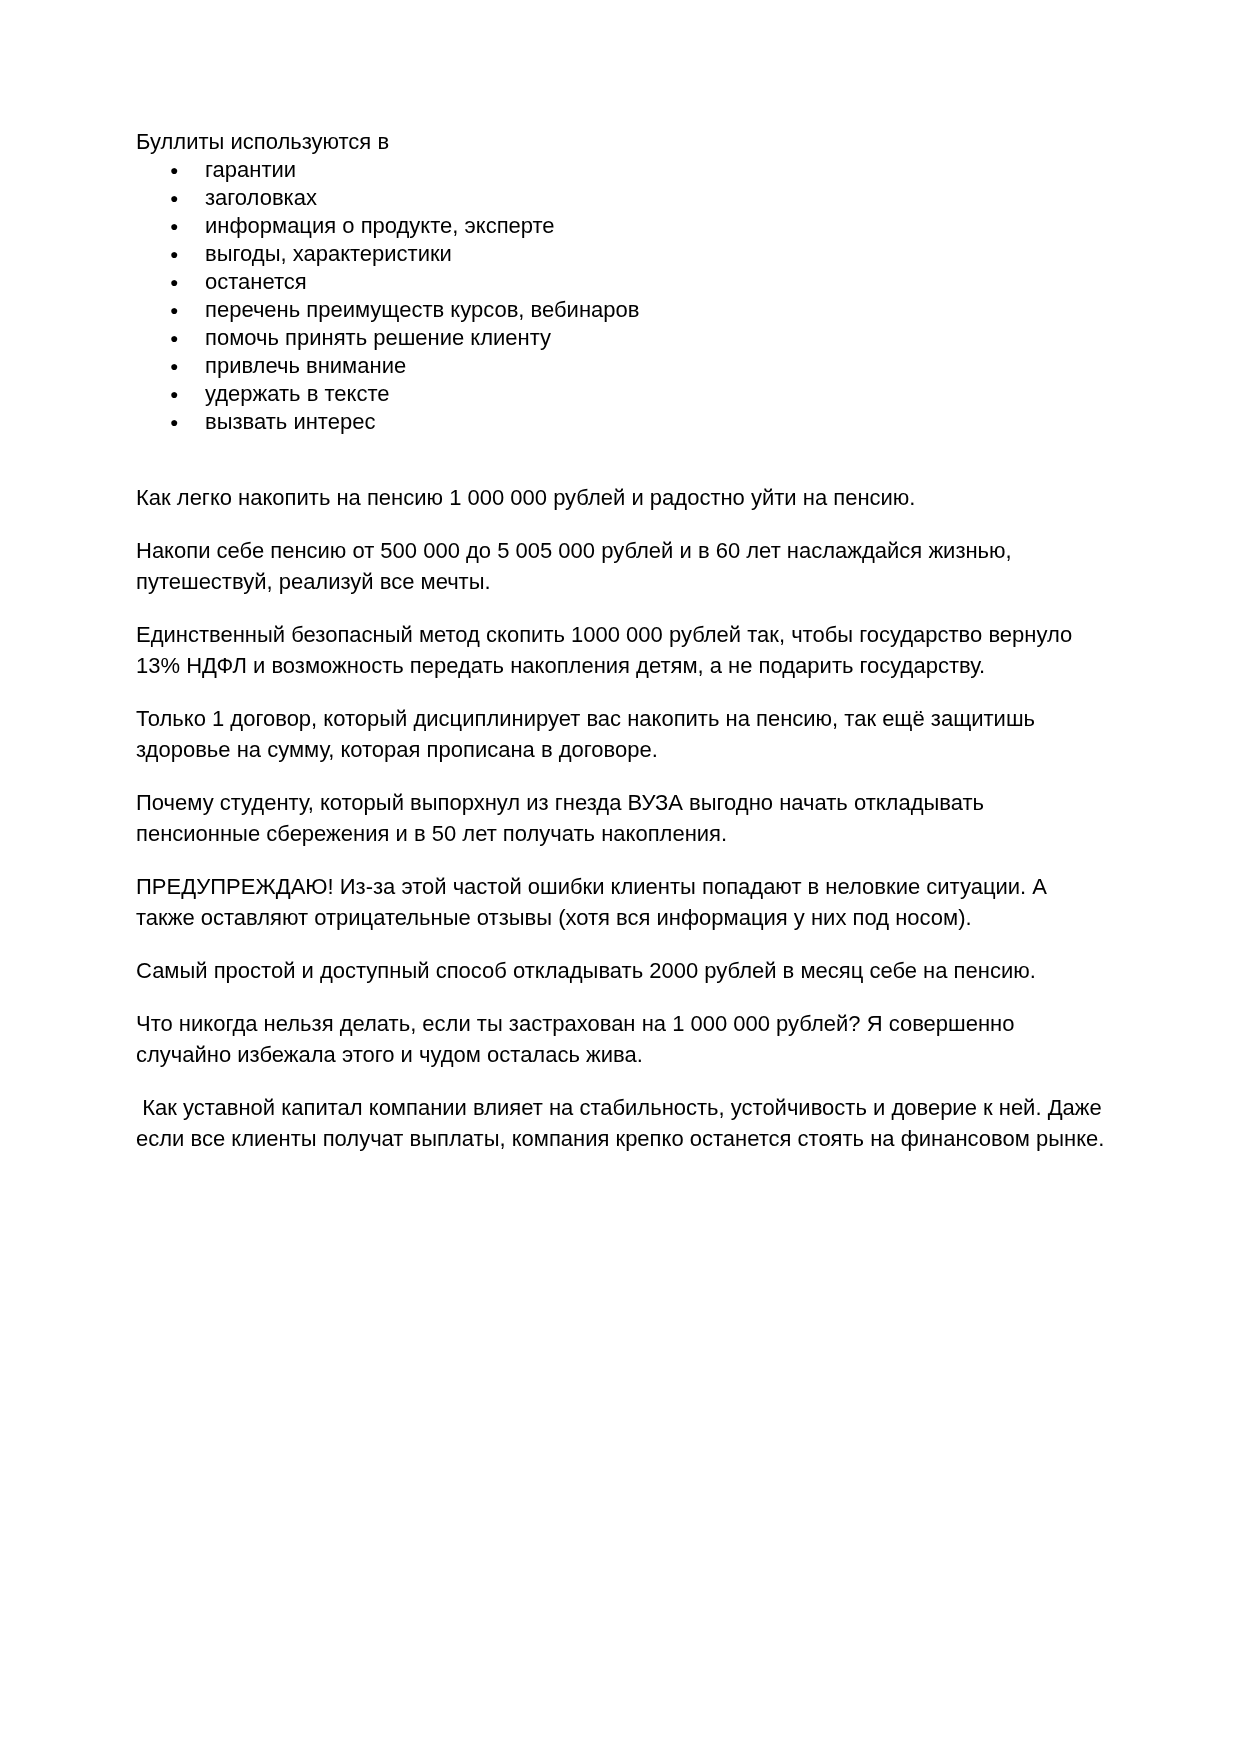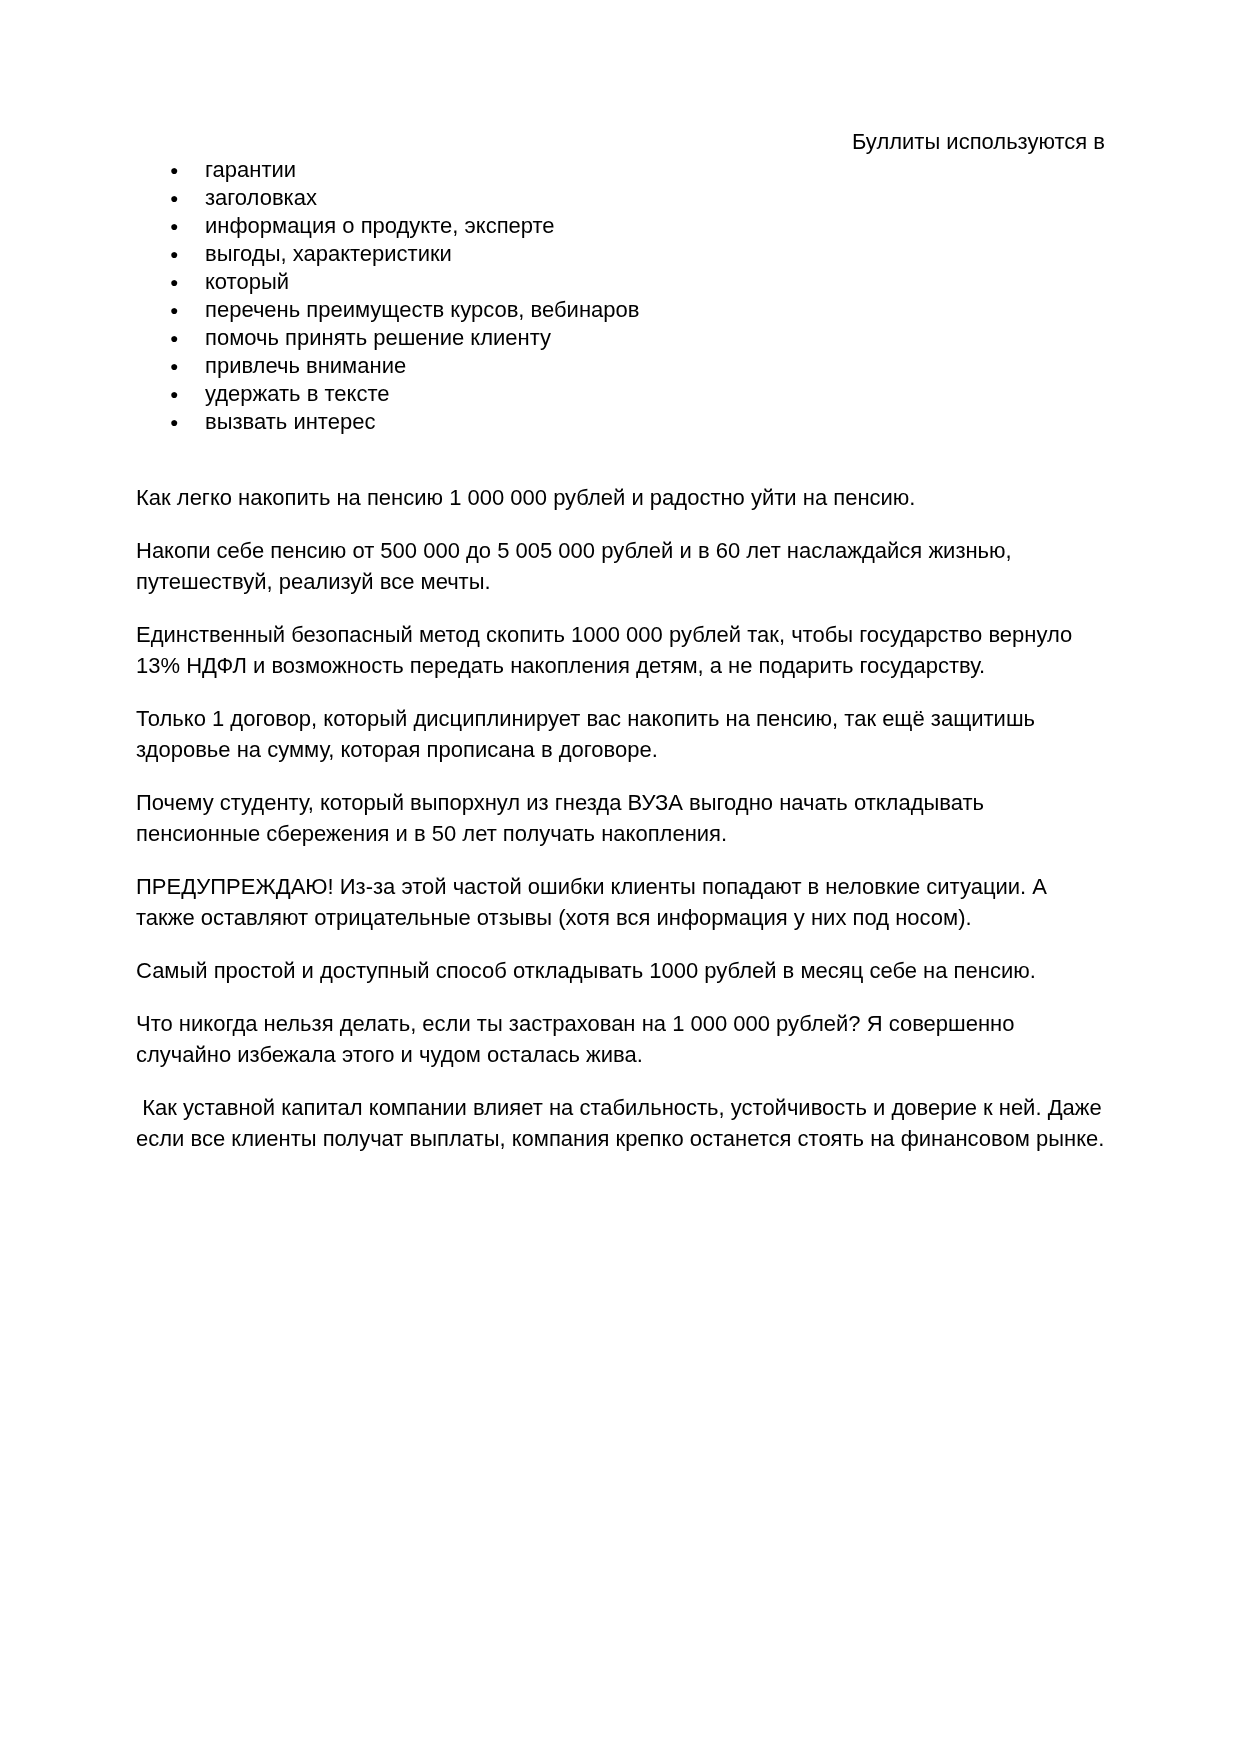--- a/index.html
+++ b/index.html
@@ -19,21 +19,20 @@
     width: 1242px;
     min-height: 1755px;
     padding: 128px 137px 80px 136px;
     background: #ffffff;
     font-size: 22px;
   }
   .intro {
     margin: 0;
     line-height: 28px;
     white-space: pre-wrap;
-    text-align: right;
   }
   ul.bullet-list {
     margin: 0 0 46px 0;
     padding: 0 0 0 34px;
     list-style: none;
   }
   ul.bullet-list li {
     position: relative;
     line-height: 28px;
     padding-left: 35px;
@@ -58,31 +57,31 @@
 
 <div class="page">
 
   <p class="intro">Буллиты используются в</p>
 
   <ul class="bullet-list">
     <li>гарантии</li>
     <li>заголовках</li>
     <li>информация о продукте, эксперте</li>
     <li>выгоды, характеристики</li>
-    <li>который</li>
+    <li>останется</li>
     <li>перечень преимуществ курсов, вебинаров</li>
     <li>помочь принять решение клиенту</li>
     <li>привлечь внимание</li>
     <li>удержать в тексте</li>
     <li>вызвать интерес</li>
   </ul>
 
   <p class="para">Как легко накопить на пенсию 1 000 000 рублей и радостно уйти на пенсию.</p>
   <p class="para">Накопи себе пенсию от 500 000 до 5 005 000 рублей и в 60 лет наслаждайся жизнью, путешествуй, реализуй все мечты.</p>
   <p class="para">Единственный безопасный метод скопить 1000 000 рублей так, чтобы государство вернуло 13% НДФЛ и возможность передать накопления детям, а не подарить государству.</p>
   <p class="para">Только 1 договор, который дисциплинирует вас накопить на пенсию, так ещё защитишь здоровье на сумму, которая прописана в договоре.</p>
   <p class="para">Почему студенту, который выпорхнул из гнезда ВУЗА выгодно начать откладывать пенсионные сбережения и в 50 лет получать накопления.</p>
   <p class="para">ПРЕДУПРЕЖДАЮ! Из-за этой частой ошибки клиенты попадают в неловкие ситуации. А также оставляют отрицательные отзывы (хотя вся информация у них под носом).</p>
-  <p class="para">Самый простой и доступный способ откладывать 1000 рублей в месяц себе на пенсию.</p>
+  <p class="para">Самый простой и доступный способ откладывать 2000 рублей в месяц себе на пенсию.</p>
   <p class="para">Что никогда нельзя делать, если ты застрахован на 1 000 000 рублей? Я совершенно случайно избежала этого и чудом осталась жива.</p>
   <p class="para"> Как уставной капитал компании влияет на стабильность, устойчивость и доверие к ней. Даже если все клиенты получат выплаты, компания крепко останется стоять на финансовом рынке.</p>
 
 </div>
 
 </body></html>

